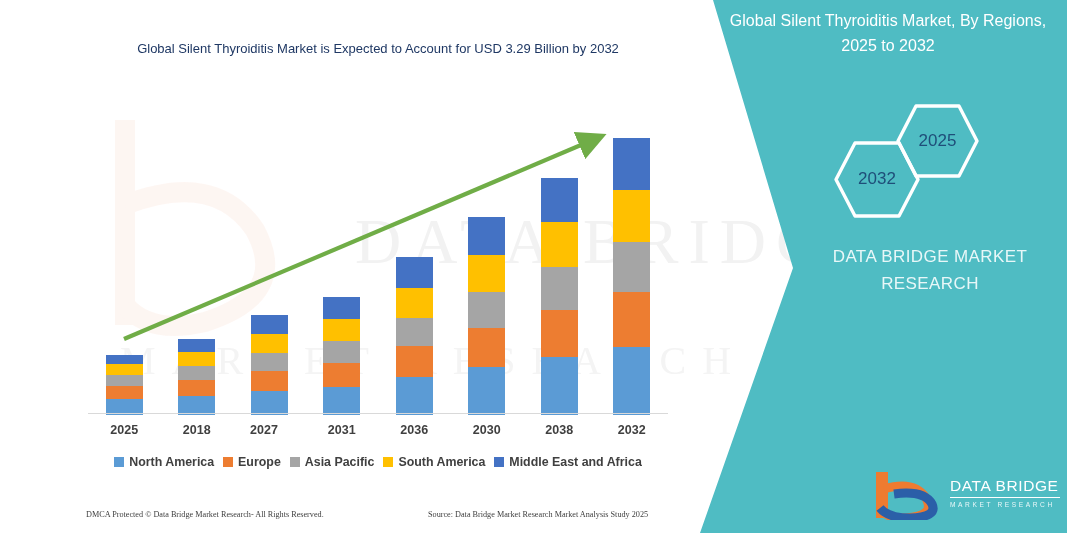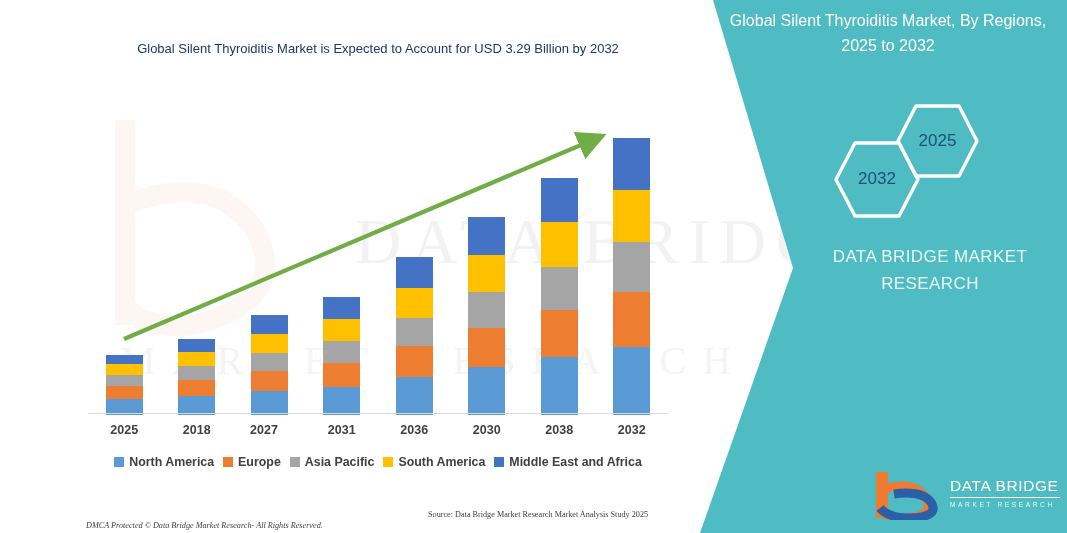--- a/index.html
+++ b/index.html
@@ -63,21 +63,21 @@
   #legend{position:absolute;left:88px;top:455px;width:580px;
      display:flex;justify-content:center;align-items:center;gap:9px;}
   .lg-item{display:flex;align-items:center;gap:5px;}
   .lg-swatch{width:10px;height:10px;display:block;}
   .lg-text{color:#404040;font-size:12.4px;font-weight:bold;white-space:nowrap;}
 
   
   #footer{position:absolute;left:0;top:505px;width:700px;height:22px;}
   .ft{position:absolute;color:#404040;font-size:8.2px;
       font-family:"Liberation Serif",serif;white-space:nowrap;}
-  #ft-left{left:86px;top:16px;font-style:italic;}
+  #ft-left{left:86px;top:5px;}
   #ft-right{left:428px;top:5px;}
 </style>
 </head>
 <body>
 
 <div id="canvas">
 
   <svg class="wm" id="wm-b" viewBox="0 0 215 230">
     <path d="M30 10 L30 215" stroke="#fdefe9" stroke-width="20" fill="none"></path>
     <path d="M30 95 Q120 60 160 120 Q195 185 110 212 Q55 225 30 195" stroke="#fdefe9" stroke-width="20" fill="none"></path>

